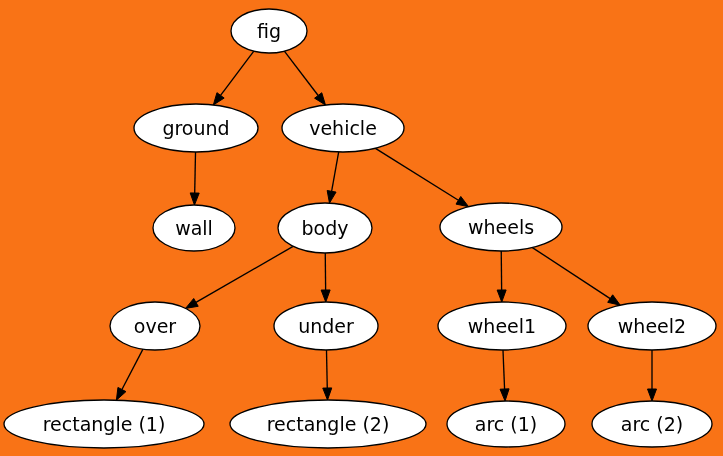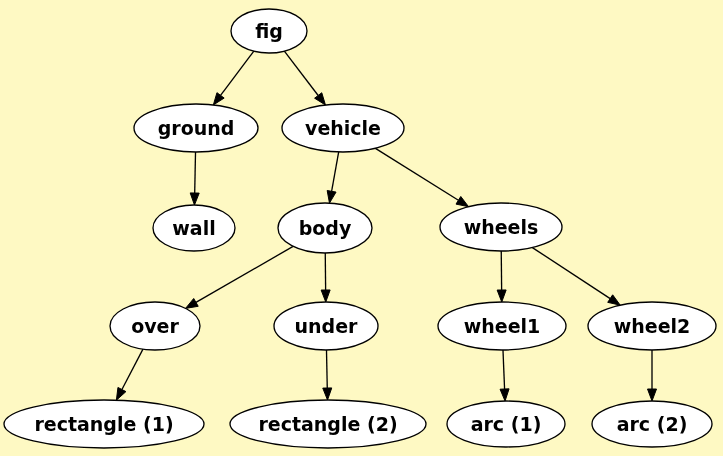--- a/index.html
+++ b/index.html
@@ -15,21 +15,21 @@
     overflow: hidden;
   }
   #graph-svg text {
     font-family: "DejaVu Sans", "Liberation Sans", sans-serif;
     font-size: 19px;
   }
 </style>
 </head>
 <body style="background: rgb(255, 255, 255);">
 
-<div id="stage" style="background: #fef9c3; font-weight: bold;">
+<div id="stage" style="background: #f97316;">
   <svg id="graph-svg" width="723" height="456" viewBox="0 0 723 456" xmlns="http://www.w3.org/2000/svg">
     <g id="edges-layer">
         <g>
           <line x1="253.82145624249344" y1="51.16874992435803" x2="220.55680097855472" y2="95.36973020657797" stroke="#000000" stroke-width="1.33"></line>
           <polygon points="213.34099528468772,104.95785558062042 216.9612539632888,92.66380307137784 224.15234799382063,98.0756573417781" fill="#000000" stroke="#000000" stroke-width="1"></polygon>
         </g>
         <g>
           <line x1="284.35272141013974" y1="51.12451319977779" x2="318.1851822143846" y2="95.47246857831503" stroke="#000000" stroke-width="1.33"></line>
           <polygon points="325.4636262374371,105.01313168961353 314.6074335476477,98.2018850869597 321.7629308811215,92.74305206967036" fill="#000000" stroke="#000000" stroke-width="1"></polygon>
         </g>

